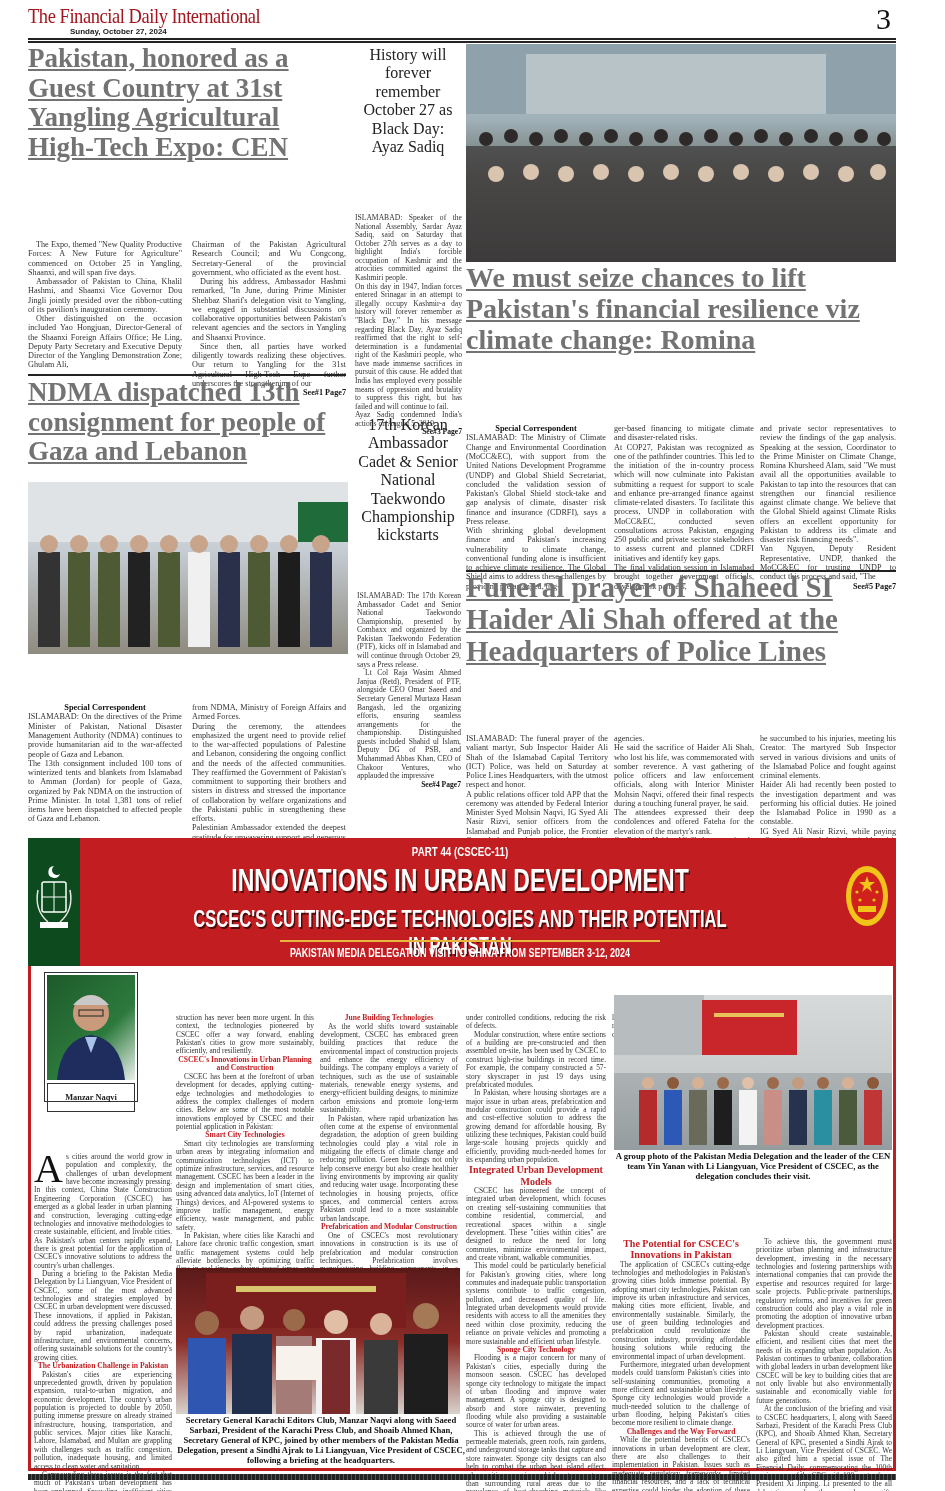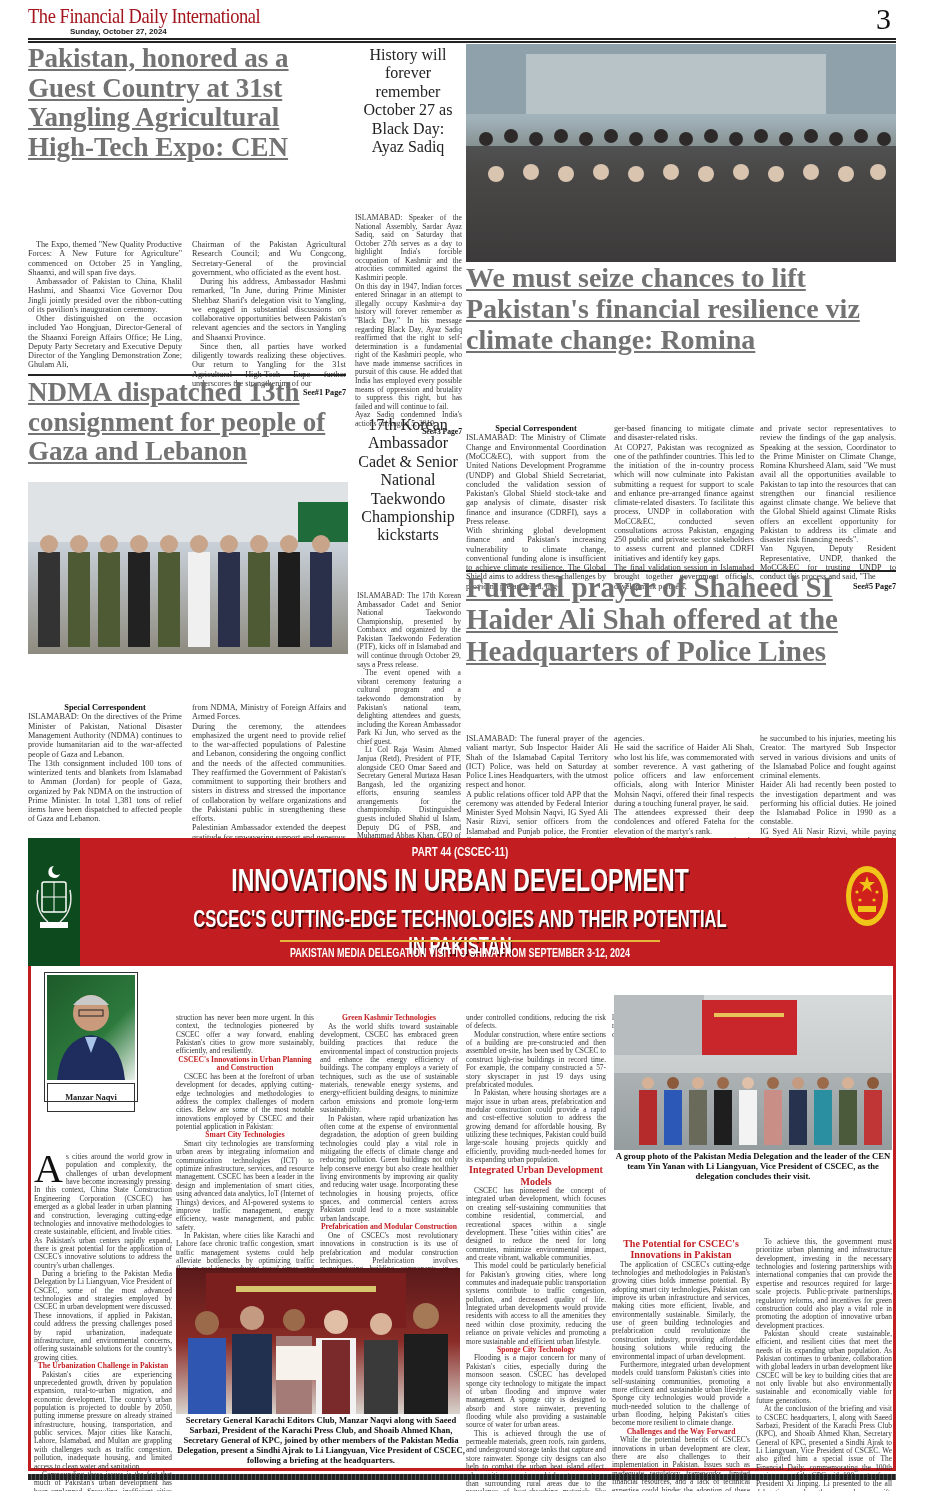--- a/index.html
+++ b/index.html
@@ -158,21 +158,20 @@
 <div class="abs col" style="left:192px;top:657px;width:154px;">
   <p>from NDMA, Ministry of Foreign Affairs and Armed Forces.</p>
     <p>During the ceremony, the attendees emphasized the urgent need to provide relief to the war-affected populations of Palestine and Lebanon, considering the ongoing conflict and the needs of the affected communities. They reaffirmed the Government of Pakistan's commitment to supporting their brothers and sisters in distress and stressed the importance of collaboration by welfare organizations and the Pakistani public in strengthening these efforts.</p>
     <p>Palestinian Ambassador extended the deepest gratitude for unwavering support and generous humanitarian assistance to Gaza from people of Pakistan. He remarked</p>
   <div class="see">See#2 Page7</div>
 </div>
 
 <div class="abs side-hl" style="left:356px;top:416px;width:104px;">17th Korean Ambassador Cadet &amp; Senior National Taekwondo Championship kickstarts</div>
 <div class="abs col" style="left:357px;top:546px;width:104px;font-size:7.6px;">
   <p>ISLAMABAD: The 17th Korean Ambassador Cadet and Senior National Taekwondo Championship, presented by Combaxx and organized by the Pakistan Taekwondo Federation (PTF), kicks off in Islamabad and will continue through October 29, says a Press release.</p>
-    <p class="ind">The event opened with a vibrant ceremony featuring a cultural program and a taekwondo demonstration by Pakistan's national team, delighting attendees and guests, including the Korean Ambassador Park Ki Jun, who served as the chief guest.</p>
     <p class="ind">Lt Col Raja Wasim Ahmed Janjua (Retd), President of PTF, alongside CEO Omar Saeed and Secretary General Murtaza Hasan Bangash, led the organizing efforts, ensuring seamless arrangements for the championship. Distinguished guests included Shahid ul Islam, Deputy DG of PSB, and Muhammad Abbas Khan, CEO of Chakoor Ventures, who applauded the impressive</p>
   <div class="see" style="font-size:7.6px">See#4 Page7</div>
 </div>
 
 <div class="abs hl" style="left:466px;top:572px;width:430px;font-size:29px;">Funeral prayer of Shaheed SI Haider Ali Shah offered at the Headquarters of Police Lines</div>
 <div class="abs col" style="left:466px;top:688px;width:142px;">
   <p>ISLAMABAD: The funeral prayer of the valiant martyr, Sub Inspector Haider Ali Shah of the Islamabad Capital Territory (ICT) Police, was held on Saturday at Police Lines Headquarters, with the utmost respect and honor.</p>
     <p>A public relations officer told APP that the ceremony was attended by Federal Interior Minister Syed Mohsin Naqvi, IG Syed Ali Nasir Rizvi, senior officers from the Islamabad and Punjab police, the Frontier Constabulary, and a multitude of police officers and officials from other law enforcement</p>
 </div>
 <div class="abs col" style="left:614px;top:688px;width:140px;">
@@ -244,21 +243,21 @@
 <div class="abs col" style="left:176px;top:968px;width:138px;font-size:7.4px;">
   <p>struction has never been more urgent. In this context, the technologies pioneered by CSCEC offer a way forward, enabling Pakistan's cities to grow more sustainably, efficiently, and resiliently.</p>
   <div class="red-hd" style="font-size:7.6px">CSCEC's Innovations in Urban Planning and Construction</div>
   <p class="ind">CSCEC has been at the forefront of urban development for decades, applying cutting-edge technologies and methodologies to address the complex challenges of modern cities. Below are some of the most notable innovations employed by CSCEC and their potential application in Pakistan:</p>
   <div class="red-hd" style="font-size:7.6px">Smart City Technologies</div>
   <p class="ind">Smart city technologies are transforming urban areas by integrating information and communication technologies (ICT) to optimize infrastructure, services, and resource management. CSCEC has been a leader in the design and implementation of smart cities, using advanced data analytics, IoT (Internet of Things) devices, and AI-powered systems to improve traffic management, energy efficiency, waste management, and public safety.</p>
   <p class="ind">In Pakistan, where cities like Karachi and Lahore face chronic traffic congestion, smart traffic management systems could help alleviate bottlenecks by optimizing traffic flow in real-time, reducing travel times, and cutting down on vehicle emissions. Moreover, smart energy grids can be employed to manage electricity demand more efficiently, minimizing power outages and lowering energy consumption.</p>
 </div>
 
 <div class="abs col" style="left:320px;top:968px;width:138px;font-size:7.4px;">
-  <div class="red-hd" style="font-size:7.6px">Green Kashmir Technologies</div>
+  <div class="red-hd" style="font-size:7.6px">June Building Technologies</div>
   <p class="ind">As the world shifts toward sustainable development, CSCEC has embraced green building practices that reduce the environmental impact of construction projects and enhance the energy efficiency of buildings. The company employs a variety of techniques, such as the use of sustainable materials, renewable energy systems, and energy-efficient building designs, to minimize carbon emissions and promote long-term sustainability.</p>
   <p class="ind">In Pakistan, where rapid urbanization has often come at the expense of environmental degradation, the adoption of green building technologies could play a vital role in mitigating the effects of climate change and reducing pollution. Green buildings not only help conserve energy but also create healthier living environments by improving air quality and reducing water usage. Incorporating these technologies in housing projects, office spaces, and commercial centers across Pakistan could lead to a more sustainable urban landscape.</p>
   <div class="red-hd" style="font-size:7.6px">Prefabrication and Modular Construction</div>
   <p class="ind">One of CSCEC's most revolutionary innovations in construction is its use of prefabrication and modular construction techniques. Prefabrication involves manufacturing building components in a factory setting before assembling them on-site, which significantly reduces construction time and costs. This method also improves quality control, as building elements are constructed</p>
 </div>
 
 <div class="abs photo" style="left:176px;top:1268px;width:284px;height:146px;background:linear-gradient(180deg,#5a1a1a 0%,#8a2b26 50%,#d8d2cc 100%);">
   <svg width="284" height="146">
     <rect x="30" y="5" width="200" height="55" fill="#7a1e1e"></rect>
     <rect x="60" y="18" width="140" height="6" fill="#d7c66d"></rect>

